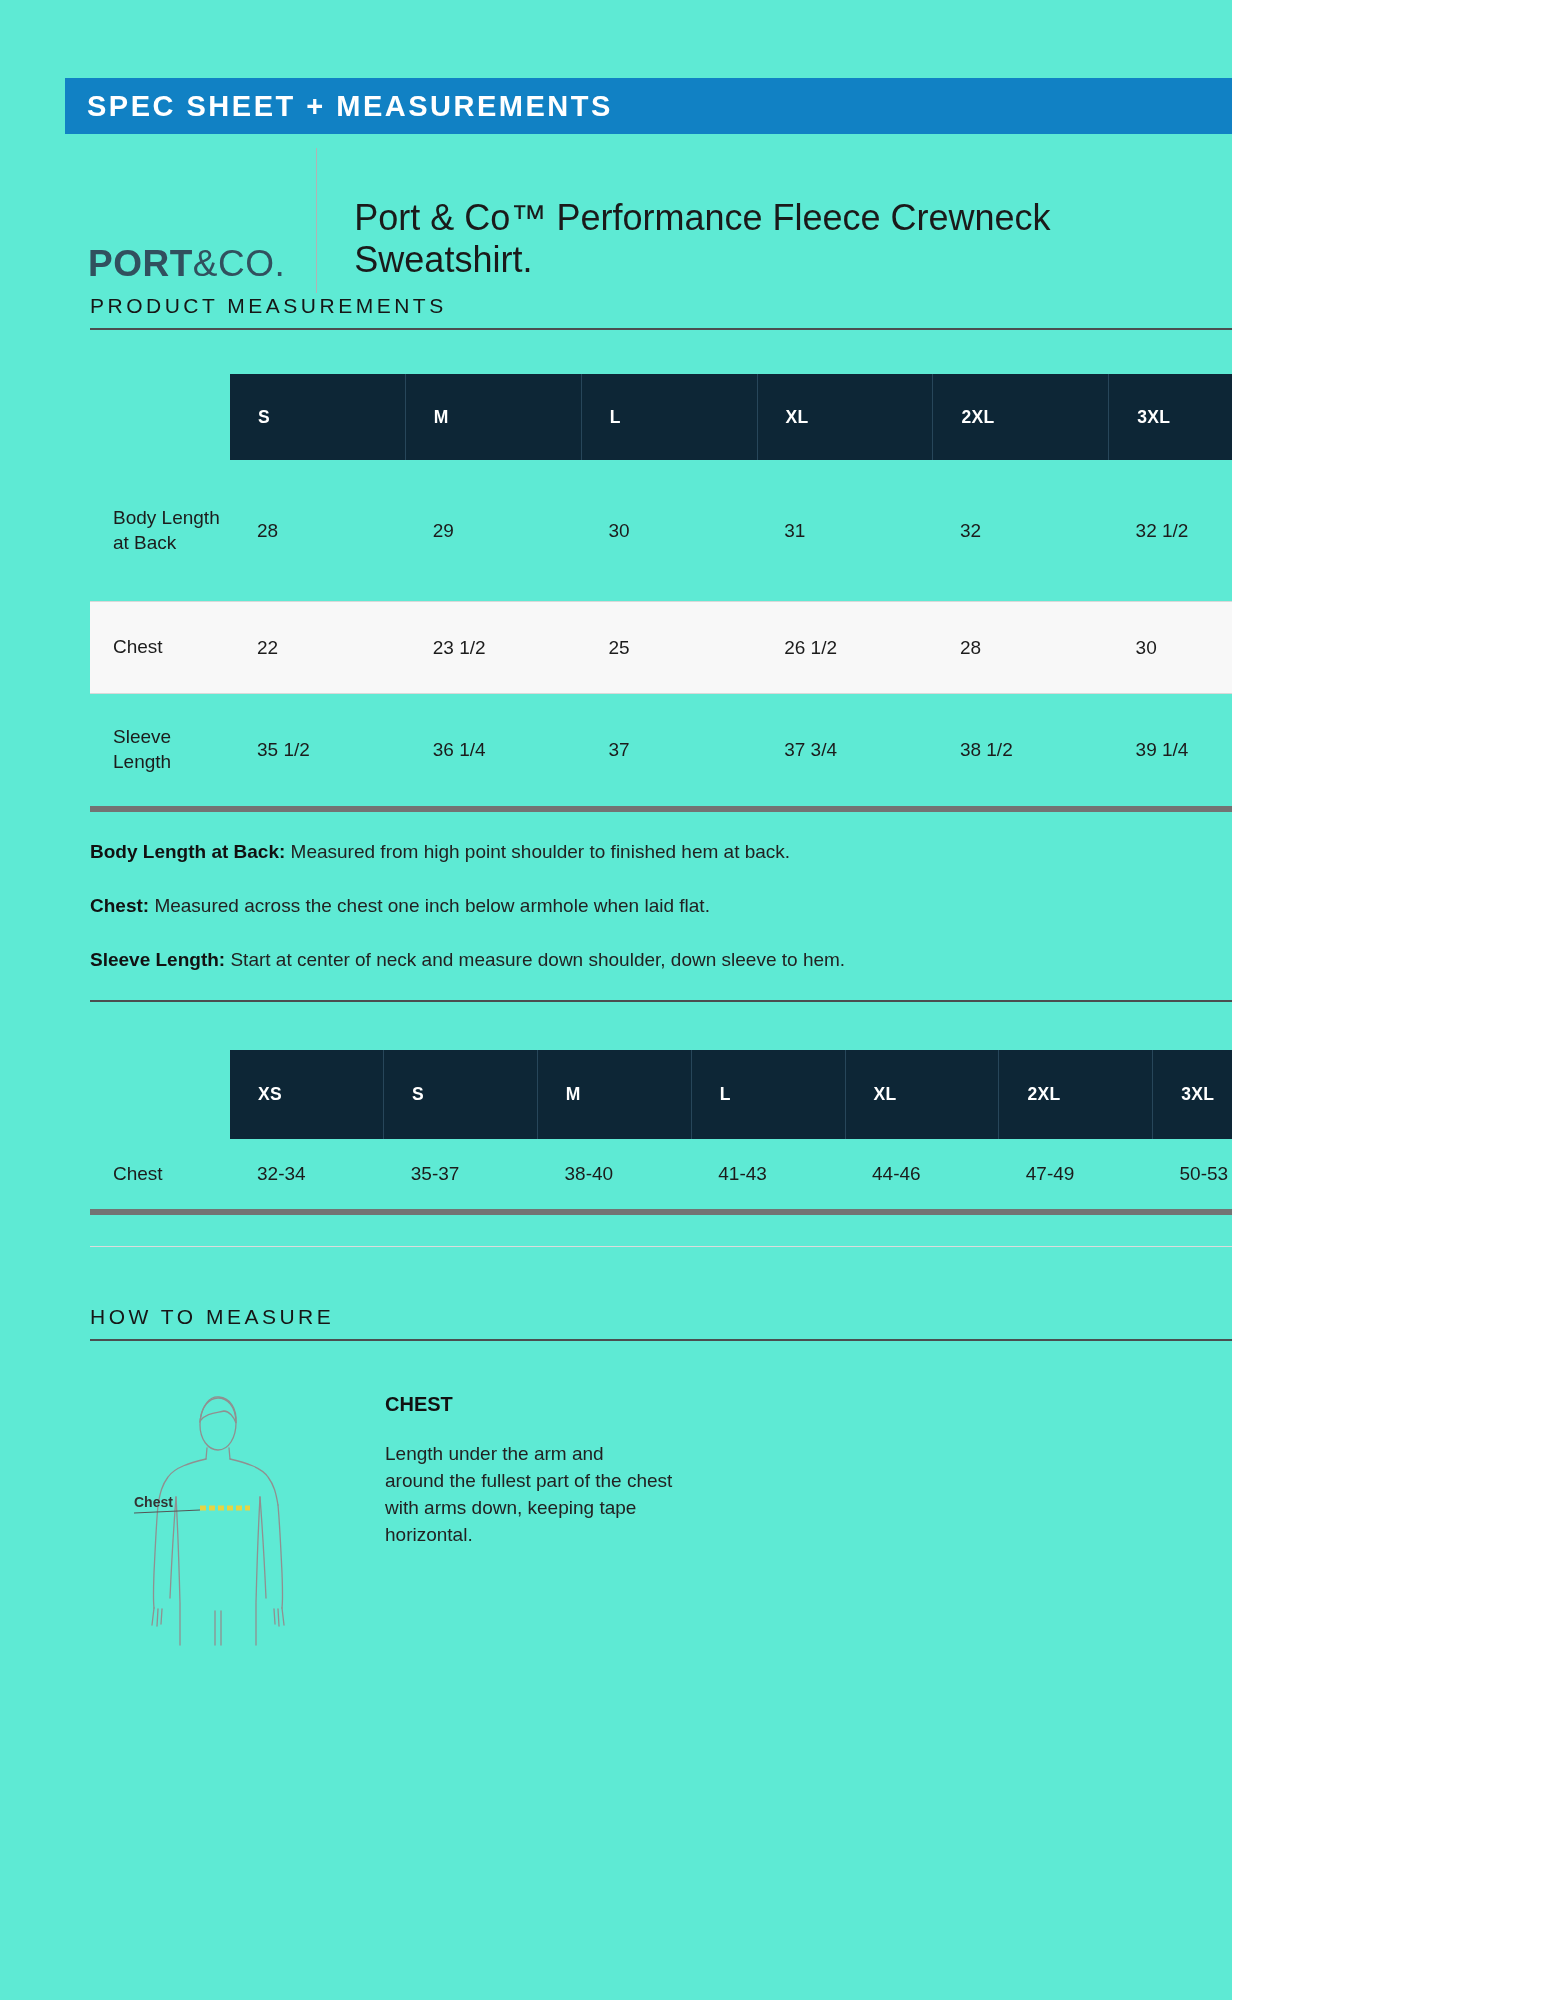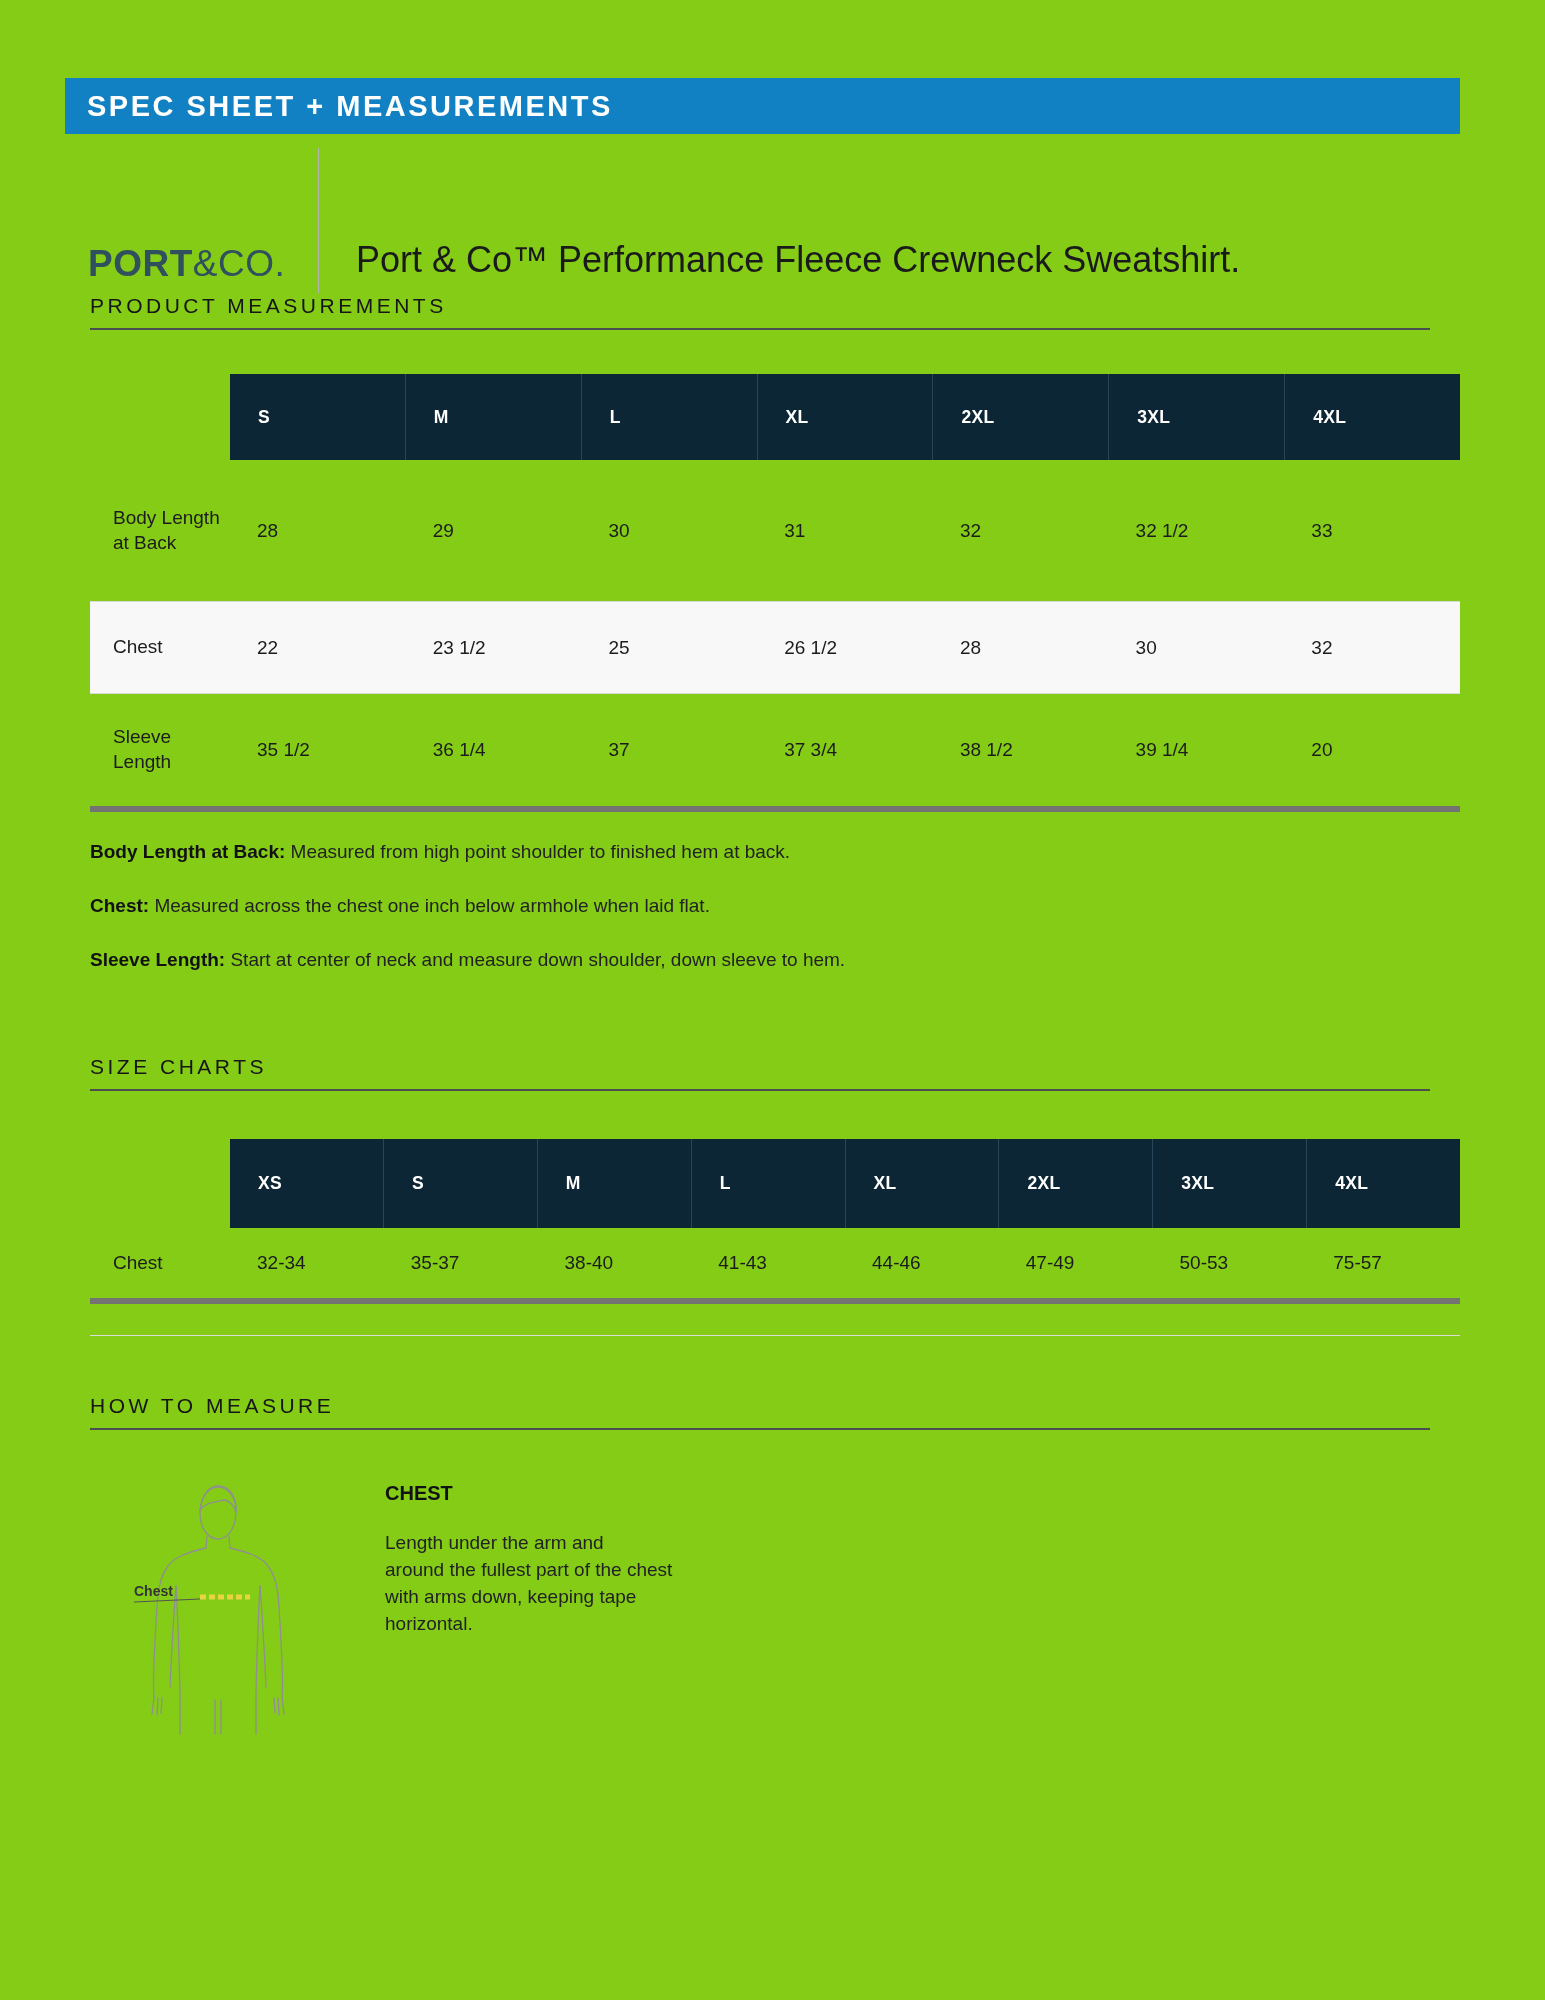--- a/index.html
+++ b/index.html
@@ -1,19 +1,19 @@
 <!DOCTYPE html>
 <html><head>
 <meta charset="utf-8">
 <style>
   html,body{margin:0;padding:0;background:#fff;}
   .page{
     position:relative;
-    width:1545px;height:2000px;
-    background:#84cc16;
+    width:1232px;height:2000px;
+    background:#5eead4;
     font-family:"Liberation Sans", sans-serif;
     color:#1a1a1a;
     overflow:hidden;
   }
   
   .banner{
     margin:78px 0 0 65px;
     width:1395px;height:56px;
     background:#1181c4;
     display:flex;align-items:center;
@@ -164,21 +164,20 @@
         <div class="td">20</div>
       </div>
     </div>
 
   <div class="notes">
       <p class="note"><b>Body Length at Back:</b><span> Measured from high point shoulder to finished hem at back.</span></p>
       <p class="note"><b>Chest:</b><span> Measured across the chest one inch below armhole when laid flat.</span></p>
       <p class="note"><b>Sleeve Length:</b><span> Start at center of neck and measure down shoulder, down sleeve to hem.</span></p>
     </div>
 
-  <div class="section-title mt-sc">SIZE CHARTS</div>
   <div class="rule"></div>
 
   <div class="spec-table sc">
       <div class="thead">
         <div class="th label-col"></div>
         <div class="th">XS</div>
         <div class="th">S</div>
         <div class="th">M</div>
         <div class="th">L</div>
         <div class="th">XL</div>

